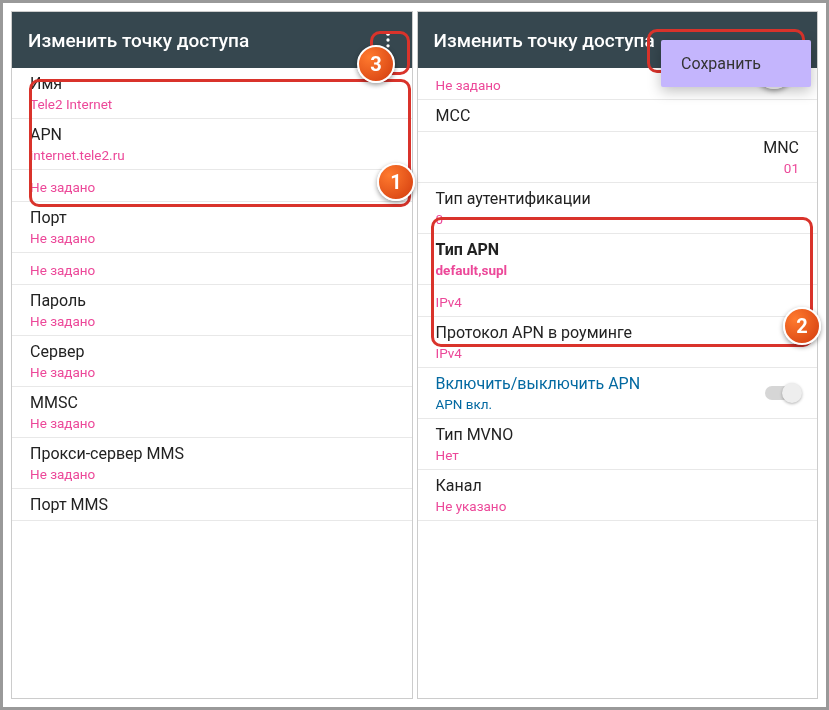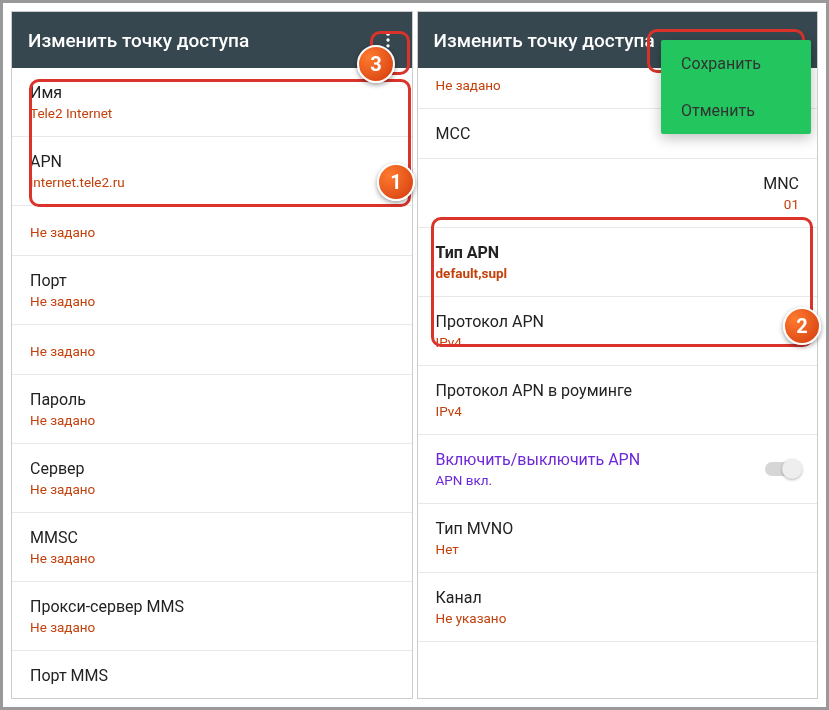--- a/index.html
+++ b/index.html
@@ -48,57 +48,57 @@
       display: flex; align-items: center; justify-content: center;
       border-radius: 4px;
       cursor: pointer;
     }
     .more-btn svg { fill: #fff; }
     .list {
       flex: 1;
       overflow: hidden;
     }
     .list-item {
-      padding: 15px 18px;
+      padding: 6px 18px;
       border-bottom: 1px solid #e8e8e8;
       cursor: pointer;
     }
     .list-item.cut-top { padding-top: 6px; }
     .list-item .label {
       font-size: 16px;
       color: #222;
     }
     .list-item .value {
       font-size: 13.5px;
-      color: #c2410c;
+      color: #ec4899;
       margin-top: 3px;
     }
     .list-item.disabled .label,
-    .list-item.disabled .value { color: #6d28d9; }
+    .list-item.disabled .value { color: #0369a1; }
     .toggle {
       position: absolute;
       right: 18px; top: 50%;
       transform: translateY(-50%);
       width: 34px; height: 14px;
       background: #d6d6d6;
       border-radius: 7px;
     }
     .toggle::after {
       content: "";
       position: absolute;
       right: -3px; top: -3px;
       width: 20px; height: 20px;
       background: #eee;
       border-radius: 50%;
       box-shadow: 0 1px 3px rgba(0,0,0,.3);
     }
     .popup {
       position: absolute;
       right: 6px; top: 28px;
-      background: #22c55e;
+      background: #c4b5fd;
       box-shadow: 0 4px 14px rgba(0,0,0,.25);
       border-radius: 2px;
       z-index: 5;
       min-width: 150px;
     }
     .popup-item {
       padding: 14px 20px;
       font-size: 16px;
       color: #333;
       cursor: pointer;
@@ -190,26 +190,29 @@
         <div class="list-item cut-top" style="position: relative;">
           <div class="value">Не задано</div>
         </div>
         <div class="list-item" style="position: relative;">
           <div class="label">MCC</div>
         </div>
         <div class="list-item" style="position: relative; text-align: right;">
           <div class="label">MNC</div>
           <div class="value">01</div>
         </div>
+        <div class="list-item" style="position: relative;">
+          <div class="label">Тип аутентификации</div>
+          <div class="value">0</div>
+        </div>
         <div class="list-item" style="position: relative; font-weight: bold;">
           <div class="label">Тип APN</div>
           <div class="value">default,supl</div>
         </div>
         <div class="list-item" style="position: relative;">
-          <div class="label">Протокол APN</div>
           <div class="value">IPv4</div>
         </div>
         <div class="list-item" style="position: relative;">
           <div class="label">Протокол APN в роуминге</div>
           <div class="value">IPv4</div>
         </div>
         <div class="list-item disabled" style="position: relative;">
           <div class="label">Включить/выключить APN</div>
           <div class="value">APN вкл.</div>
           <div class="toggle"></div>
@@ -218,21 +221,20 @@
           <div class="label">Тип MVNO</div>
           <div class="value">Нет</div>
         </div>
         <div class="list-item" style="position: relative;">
           <div class="label">Канал</div>
           <div class="value">Не указано</div>
         </div>
       </div>
     <div class="popup">
       <div class="popup-item">Сохранить</div>
-      <div class="popup-item">Отменить</div>
     </div>
   </div>
 </div>
 
 <div class="callout-box" style="left:26px; top:76px; width:382px; height:128px;"></div>
 <div class="callout-box" style="left:367px; top:28px; width:40px; height:44px;"></div>
 <div class="callout-box" style="left:428px; top:214px; width:382px; height:130px;"></div>
 <div class="callout-box" style="left:644px; top:26px; width:158px; height:44px;"></div>
 
 <div class="badge" style="left:374px; top:160px;">1</div>

